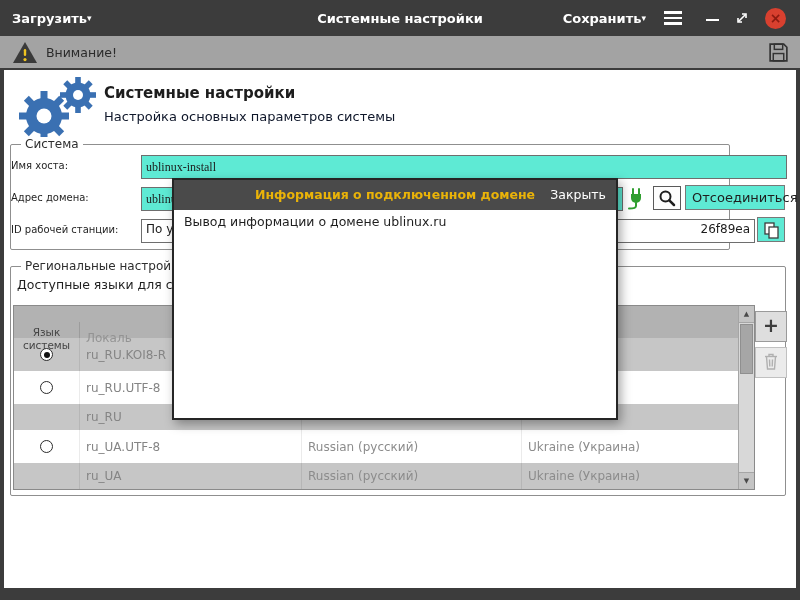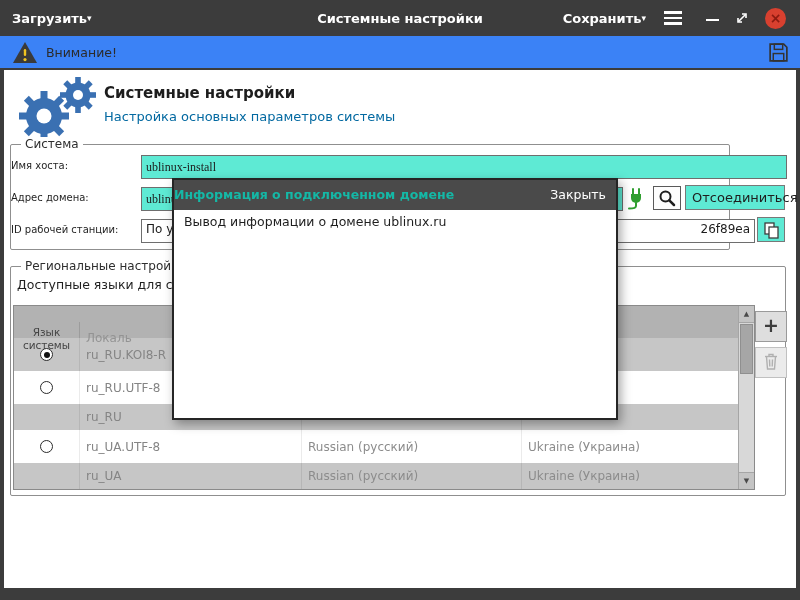--- a/index.html
+++ b/index.html
@@ -16,29 +16,29 @@
   .caret { font-size:9px; line-height:1; }
   .tb-title { position:absolute; left:0; right:0; text-align:center; font-size:13px; font-weight:bold; pointer-events:none; }
   .tb-right { margin-left:auto; display:flex; align-items:center; margin-right:14px; }
   .gap16 { width:16px; } .gap22 { width:22px; }
   .menu-icon { display:flex; flex-direction:column; gap:3px; cursor:pointer; padding:2px; }
   .menu-icon i { display:block; width:18px; height:2.5px; background:#fff; }
   .min-icon { width:13px; height:2.5px; background:#fff; cursor:pointer; margin-top:4px; }
   .resize-icon { cursor:pointer; display:flex; }
   .close-btn { width:21px; height:21px; border-radius:50%; background:#d8402f; color:#8c1a10; font-size:14px; font-weight:bold; text-align:center; line-height:20px; cursor:pointer; }
   
-  .warnbar { position:absolute; left:0; top:36px; width:800px; height:34px; background:#3b82f6; border-bottom:2px solid #3c3c3c; box-sizing:border-box; display:flex; align-items:center; z-index:5; }
+  .warnbar { position:absolute; left:0; top:36px; width:800px; height:34px; background:#a3a3a3; border-bottom:2px solid #3c3c3c; box-sizing:border-box; display:flex; align-items:center; z-index:5; }
   .warn-tri { margin-left:12px; display:flex; }
   .warn-text { margin-left:8px; font-size:12.5px; color:#2b2b2b; }
   .floppy-btn { margin-left:auto; margin-right:10px; display:flex; cursor:pointer; }
   
   .content { position:absolute; left:4px; top:70px; width:792px; height:518px; background:#fff; z-index:1; }
   .gears { position:absolute; left:8px; top:6px; }
   .ph-title { position:absolute; left:100px; top:14px; font-size:15px; font-weight:bold; color:#1d1d1d; }
-  .ph-sub { position:absolute; left:100px; top:39px; font-size:13px; color:#0369a1; }
+  .ph-sub { position:absolute; left:100px; top:39px; font-size:13px; color:#0f172a; }
   .group { position:absolute; border:1px solid #8f8f8f; border-radius:2px; background:#fff; box-sizing:border-box; }
   .legend { position:absolute; top:-8px; left:10px; background:#fff; padding:0 4px; font-size:12px; color:#2e2e2e; white-space:nowrap; }
   #grp-system { left:6px; top:74px; width:720px; height:106px; }
   .frm-label { position:absolute; left:0; width:126px; font-size:10px; color:#1f1f1f; white-space:nowrap; }
   .txt { position:absolute; left:130px; height:18px; border:1px solid #6e6e6e; font-size:12px; padding:2px 4px; background:#5eead4; color:#1c1c1c; font-family:Liberation Serif, serif; }
   .txt-fake { position:absolute; left:130px; height:18px; border:1px solid #6e6e6e; font-size:12px; padding:2px 4px; background:#fff; color:#1c1c1c; white-space:nowrap; overflow:hidden; }
   .txt-fake .val-end { position:absolute; right:4px; top:2px; }
   .icon-btn { position:absolute; display:flex; align-items:center; justify-content:center; cursor:pointer; box-sizing:border-box; }
   .plain { border:none; background:transparent; }
   .boxed { border:1px solid #5a5a5a; background:#fdfdfd; }
@@ -65,21 +65,21 @@
   .vscroll { position:absolute; right:0; top:0; width:16px; height:183px; background:#d8d8d8; border-left:1px solid #a5a5a5; box-sizing:border-box; }
   .sb-up,.sb-down { position:absolute; left:0; width:100%; height:16px; background:#c4c4c4; color:#4a4a4a; font-size:7px; text-align:center; line-height:16px; cursor:pointer; }
   .sb-up { top:0; border-bottom:1px solid #a5a5a5; }
   .sb-down { bottom:0; border-top:1px solid #a5a5a5; }
   .sb-thumb { position:absolute; left:1px; right:1px; top:18px; height:48px; background:#a6a6a6; border:1px solid #8f8f8f; cursor:pointer; }
   .btn-add { position:absolute; left:744px; top:44px; width:32px; height:31px; background:#dedede; border:1px solid #9a9a9a; font-size:19px; font-weight:bold; color:#3d3d3d; line-height:27px; text-align:center; cursor:pointer; box-sizing:border-box; }
   .btn-trash { position:absolute; left:744px; top:80px; width:32px; height:31px; background:#ebebeb; border:1px solid #c0c0c0; display:flex; align-items:center; justify-content:center; cursor:default; box-sizing:border-box; }
   
   .modal { position:absolute; left:172px; top:178px; width:442px; border:2px solid #252525; background:#fff; z-index:30; box-shadow:3px 4px 10px rgba(0,0,0,0.35); }
   .modal-titlebar { height:30px; background:#4a4a4a; position:relative; }
-  .modal-title { position:absolute; left:0; width:100%; text-align:left; line-height:30px; color:#14b8a6; font-weight:bold; font-size:12.5px; }
+  .modal-title { position:absolute; left:0; width:100%; text-align:center; line-height:30px; color:#eab308; font-weight:bold; font-size:12.5px; }
   .modal-close { position:absolute; right:10px; top:0; line-height:30px; color:#fff; font-size:12.5px; cursor:pointer; z-index:2; }
   .modal-body { height:208px; padding:4px 10px; font-size:12.5px; color:#1e1e1e; box-sizing:border-box; }
 </style>
 </head>
 <body>
 
 <div class="titlebar">
   <div class="tb-btn tb-load">
     <span>Загрузить</span>
     <span class="caret">▾</span>

